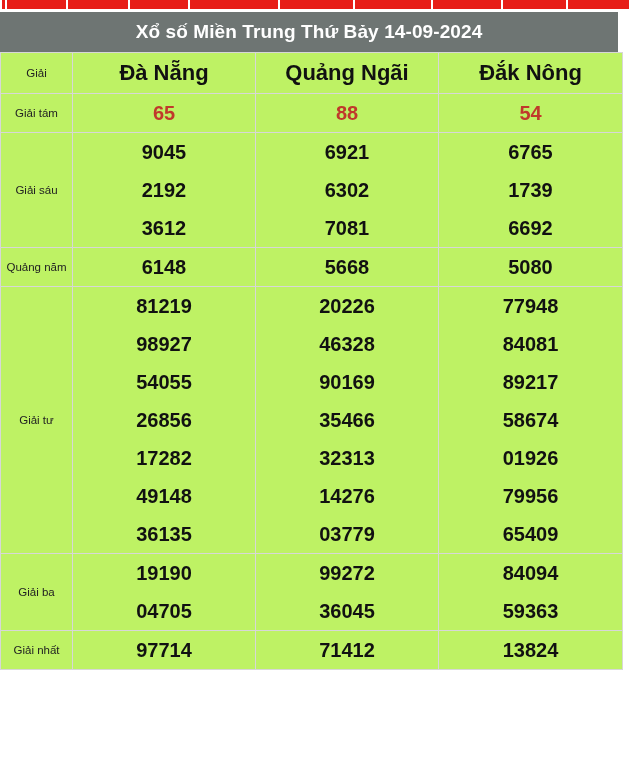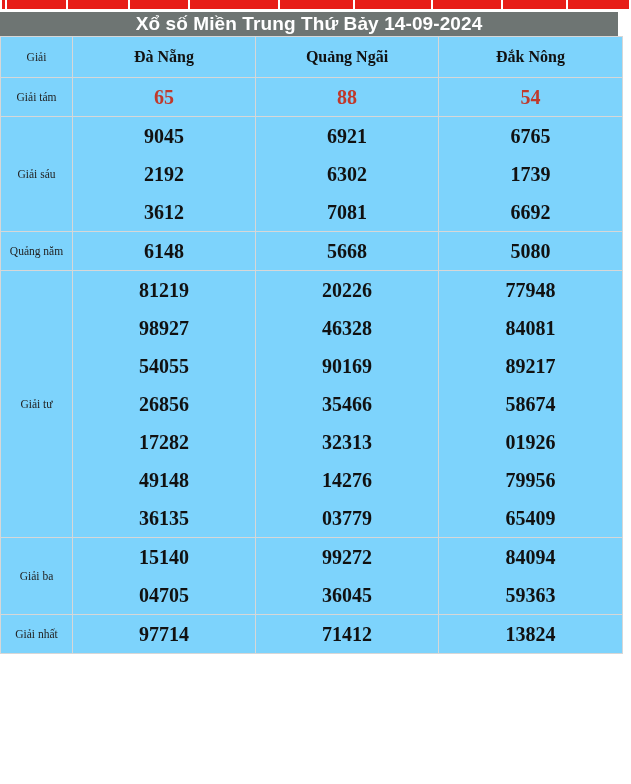--- a/index.html
+++ b/index.html
@@ -33,56 +33,55 @@
     height: 3px;
     background: #ffffff;
   }
 
   .page {
     width: 618px;
   }
 
   
   .title-bar {
-    height: 24px;
+    height: 40px;
     background: #6e7573;
     color: #ffffff;
     display: flex;
     align-items: center;
     justify-content: center;
     font-size: 19px;
     font-weight: bold;
     letter-spacing: 0.1px;
   }
 
   
   table.results {
     width: 618px;
     border-collapse: collapse;
     table-layout: fixed;
-    background: #7dd3fc;
-    font-family: Liberation Serif, serif;
+    background: #bef264;
   }
   table.results td,
   table.results th {
     border: 1px solid #d7d7d7;
     text-align: center;
     vertical-align: middle;
     padding: 0;
   }
   table.results th.col-label,
   table.results td.col-label {
     width: 71px;
     font-size: 11.5px;
     font-weight: normal;
     color: #222222;
   }
   table.results th.prov {
     width: 182px;
-    font-size: 16px;
+    font-size: 22px;
     font-weight: bold;
     color: #111111;
     height: 40px;
   }
   table.results th.prov.last,
   table.results td.num.last { width: 183px; }
 
   td.num {
     font-size: 20px;
     font-weight: bold;
@@ -193,21 +192,21 @@
             <div class="line">89217</div>
             <div class="line">58674</div>
             <div class="line">01926</div>
             <div class="line">79956</div>
             <div class="line">65409</div>
           </td>
         </tr>
         <tr>
           <td class="col-label stack">Giải ba</td>
           <td class="num stack">
-            <div class="line">15140</div>
+            <div class="line">19190</div>
             <div class="line">04705</div>
           </td>
           <td class="num stack">
             <div class="line">99272</div>
             <div class="line">36045</div>
           </td>
           <td class="num stack last">
             <div class="line">84094</div>
             <div class="line">59363</div>
           </td>

